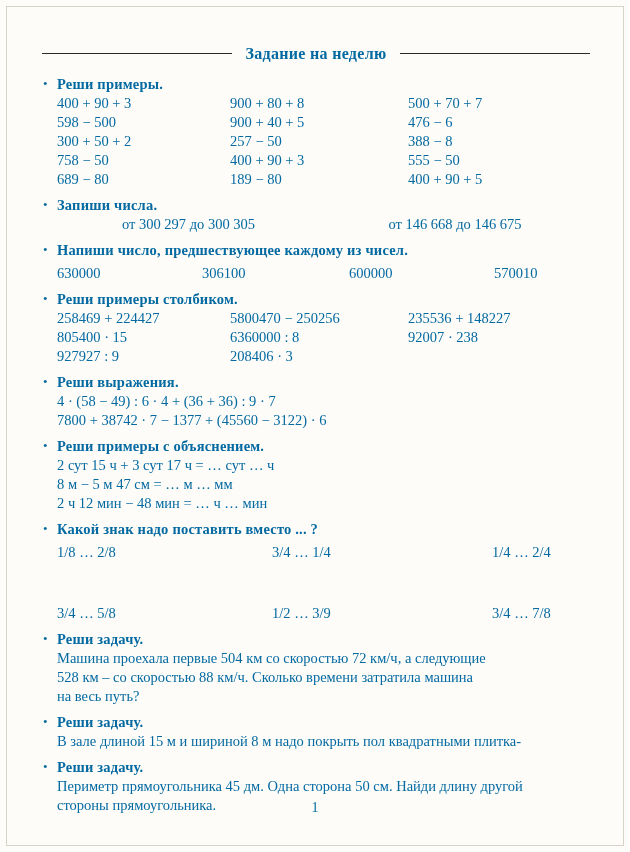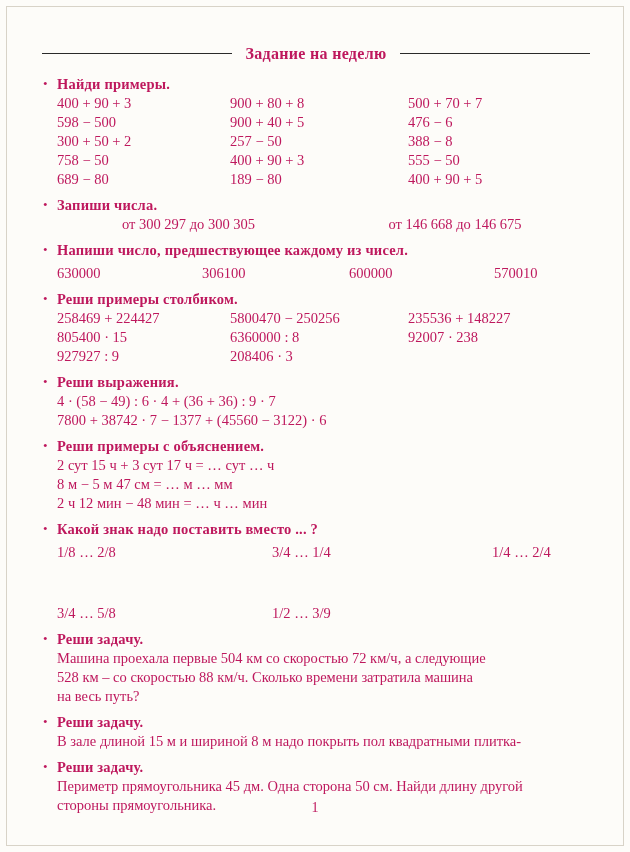--- a/index.html
+++ b/index.html
@@ -6,21 +6,21 @@
   html, body { margin: 0; padding: 0; }
   body {
     background: #e9e7e2;
     font-family: "Liberation Serif", "DejaVu Serif", serif;
   }
   .page {
     position: relative;
     width: 630px;
     height: 852px;
     background: #fdfcf9;
-    color: #be185d;
+    color: #0369a1;
     overflow: hidden;
   }
   .frame {
     position: absolute;
     inset: 6px;
     border: 1px solid #d8d3c8;
     pointer-events: none;
   }
   .content {
     position: absolute;
@@ -77,21 +77,21 @@
   <div class="content">
 
     <div class="titlebar">
       <div class="rule"></div>
       <div class="title">Задание на неделю</div>
       <div class="rule"></div>
     </div>
 
     <section class="sec">
       <span class="bullet">•</span>
-      <div class="h">Найди примеры.</div>
+      <div class="h">Реши примеры.</div>
       <div class="grid g3">
         <span>400 + 90 + 3</span>
         <span>900 + 80 + 8</span>
         <span>500 + 70 + 7</span>
         <span>598 − 500</span>
         <span>900 + 40 + 5</span>
         <span>476 − 6</span>
         <span>300 + 50 + 2</span>
         <span>257 − 50</span>
         <span>388 − 8</span>
@@ -157,20 +157,21 @@
 
     <section class="sec">
       <span class="bullet">•</span>
       <div class="h">Какой знак надо поставить вместо ... ?</div>
       <div class="grid g3 mt4">
         <span>1/8 … 2/8</span>
         <span>3/4 … 1/4</span>
         <span>1/4 … 2/4</span>
         <span>3/4 … 5/8</span>
         <span>1/2 … 3/9</span>
+        <span>3/4 … 7/8</span>
       </div>
     </section>
 
     <section class="sec">
       <span class="bullet">•</span>
       <div class="h">Реши задачу.</div>
       <div>Машина проехала первые 504 км со скоростью 72 км/ч, а следующие</div>
       <div>528 км – со скоростью 88 км/ч. Сколько времени затратила машина</div>
       <div>на весь путь?</div>
     </section>

